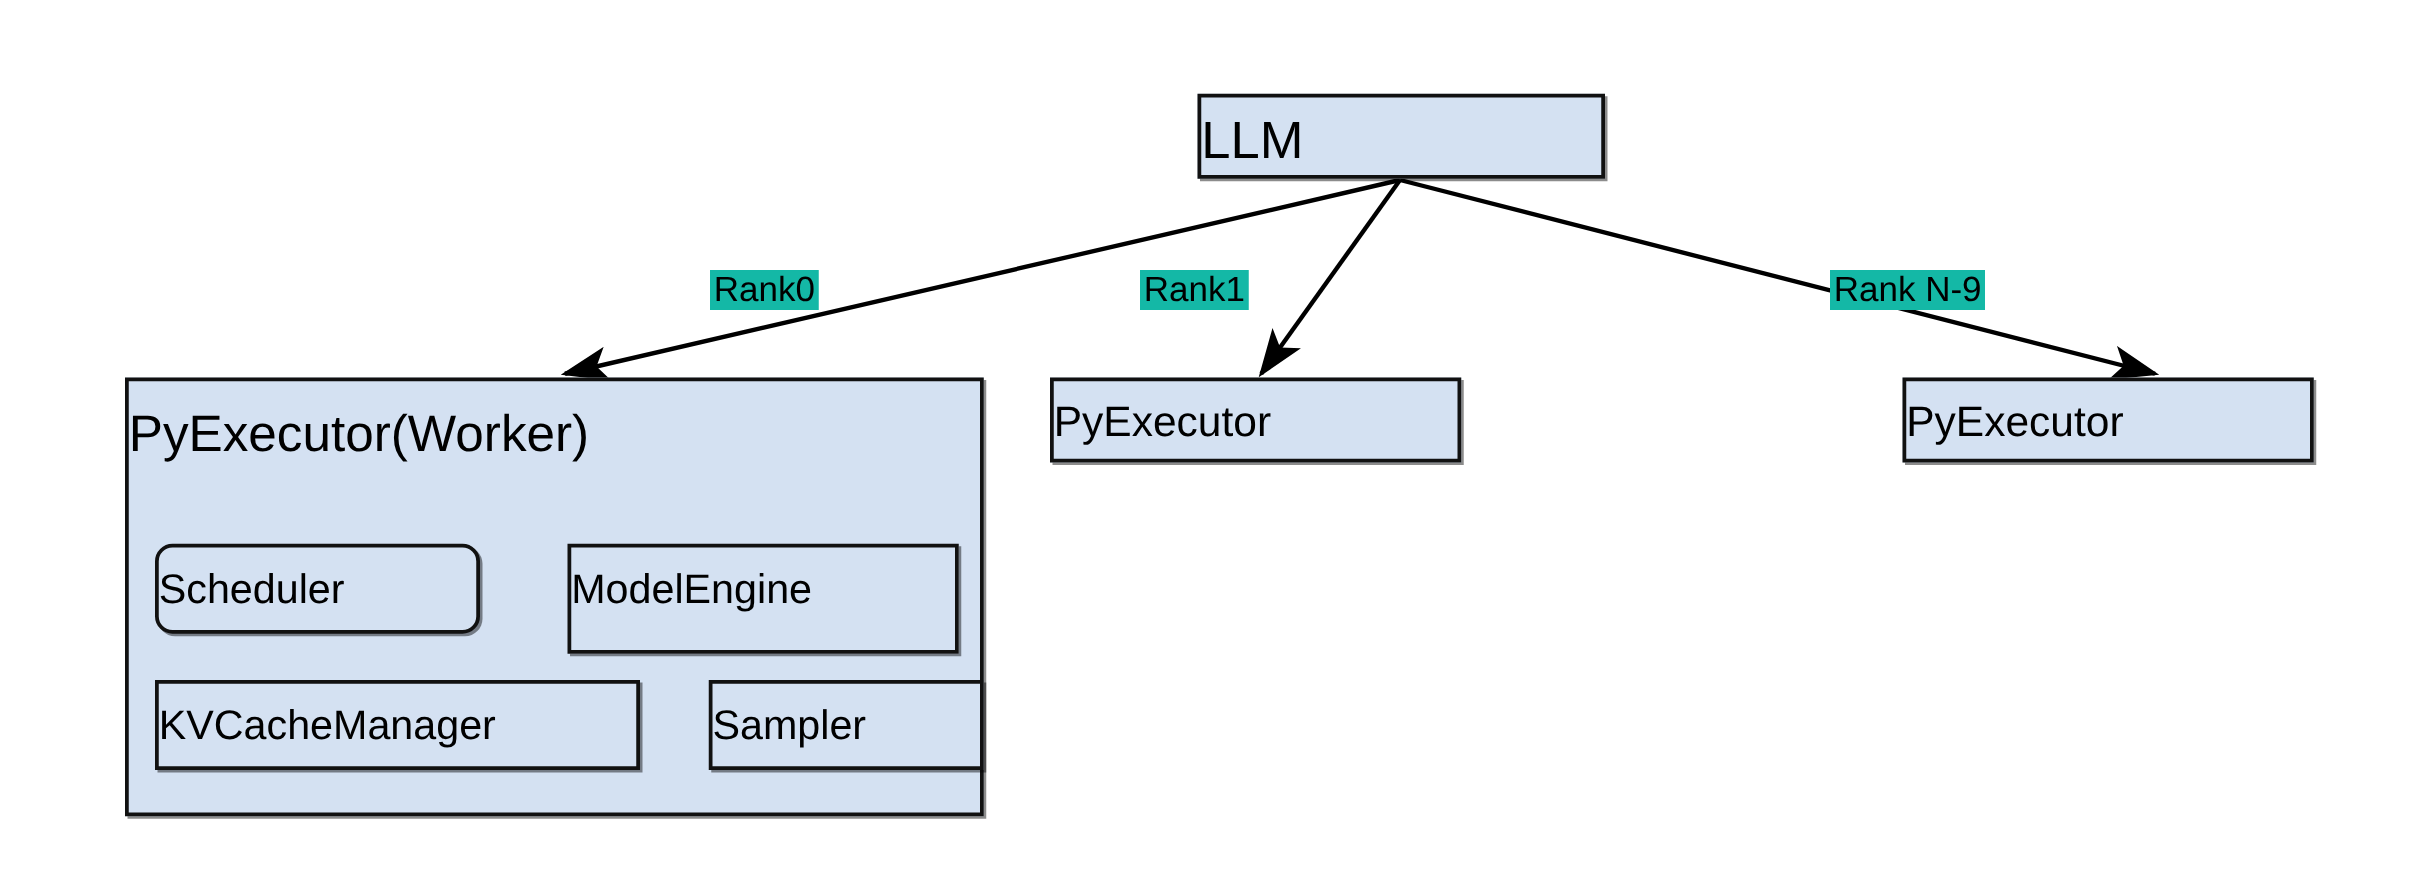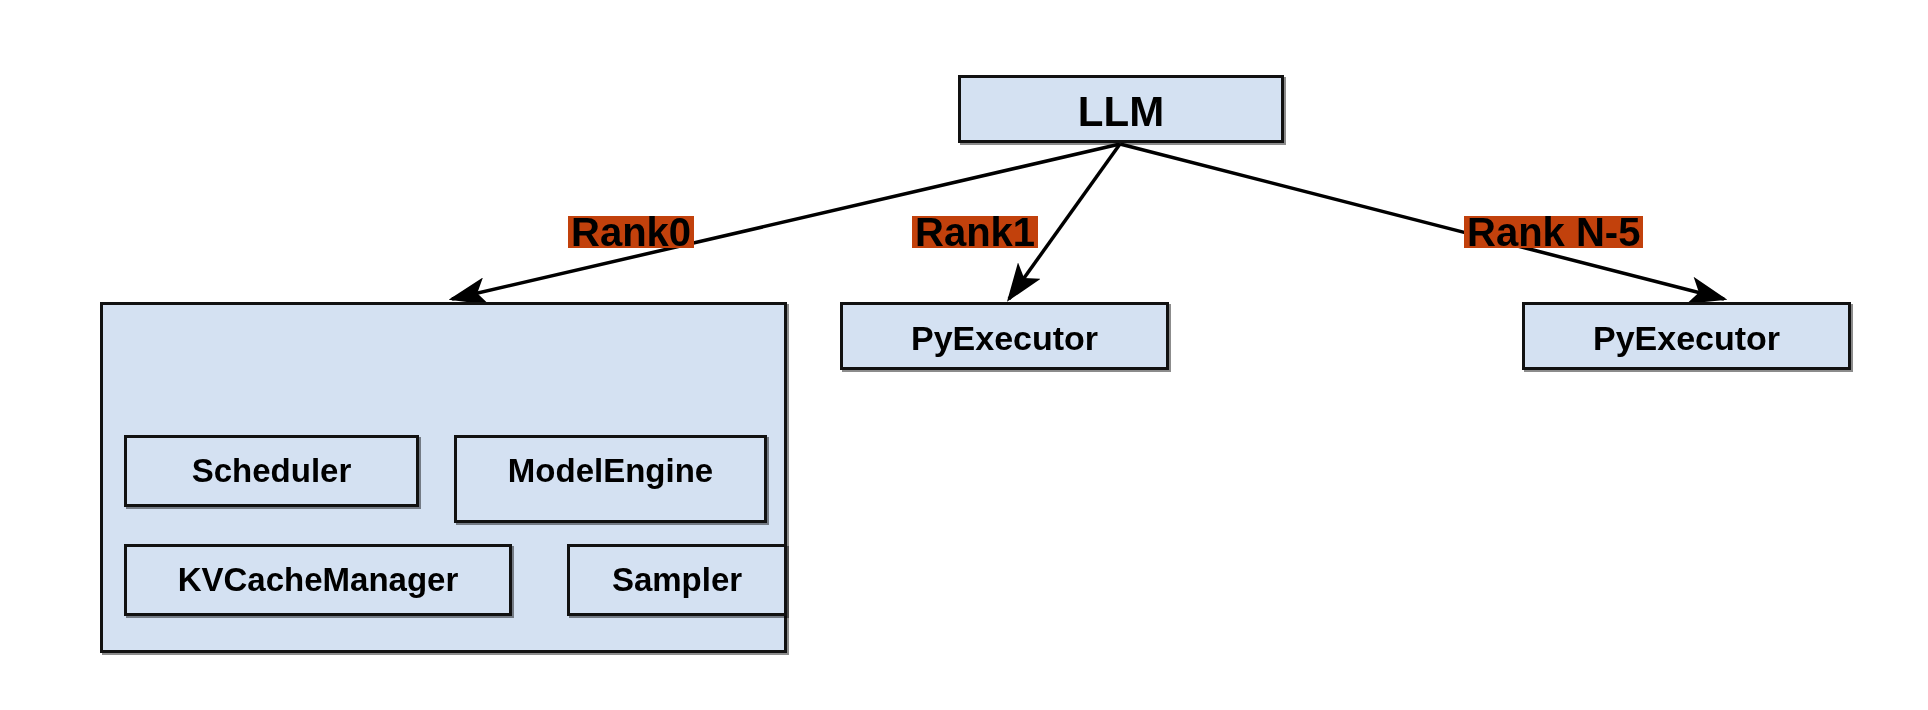--- a/index.html
+++ b/index.html
@@ -21,24 +21,23 @@
     position: absolute;
     box-sizing: border-box;
     background: #d4e1f2;
     border: 3px solid #111111;
     box-shadow: 2px 2px 0 rgba(0,0,0,0.45);
   }
   .node-label {
     position: absolute;
     left: 0;
     right: 0;
-    text-align: center;
     color: #000000;
     white-space: nowrap;
-    font-weight: 700;
+    font-weight: 400;
     letter-spacing: 0px;
   }
   
   #llm-node {
     left: 958px;
     top: 75px;
     width: 326px;
     height: 68px;
   }
   #llm-node .node-label {
@@ -64,21 +63,21 @@
     box-sizing: border-box;
     background: #d4e1f2;
     border: 3px solid #111111;
     box-shadow: 2px 2px 0 rgba(0,0,0,0.45);
   }
   .subnode .node-label {
     top: 15px;
     font-size: 33px;
     line-height: 36px;
   }
-  #sub-scheduler   { left: 21px;  top: 130px; width: 295px; height: 72px; }
+  #sub-scheduler   { left: 21px;  top: 130px; width: 260px; height: 72px; border-radius: 14px; }
   #sub-modelengine { left: 351px; top: 130px; width: 313px; height: 88px; }
   #sub-kvcache     { left: 21px;  top: 239px; width: 388px; height: 72px; padding-left: 48px; }
   #sub-sampler     { left: 464px; top: 239px; width: 220px; height: 72px; }
   
   #exec-rank1 {
     left: 840px;
     top: 302px;
     width: 329px;
     height: 68px;
   }
@@ -98,26 +97,25 @@
     position: absolute;
     left: 0;
     top: 0;
     width: 1928px;
     height: 710px;
     pointer-events: none;
   }
   .edge-label {
     position: absolute;
     color: #000000;
-    font-size: 40px;
+    font-size: 28px;
     line-height: 32px;
     white-space: nowrap;
-    background: #c2410c;
+    background: #14b8a6;
     padding: 0 3px;
-    font-weight: bold;
   }
   #edge-label-rank0  { left: 568px;  top: 216px; }
   #edge-label-rank1  { left: 912px;  top: 216px; }
   #edge-label-rankn1 { left: 1464px; top: 216px; }
 </style>
 </head>
 <body>
 
 <div id="canvas">
 
@@ -130,20 +128,21 @@
     <line x1="1120" y1="144" x2="452" y2="299" stroke="#000000" stroke-width="3.5" marker-end="url(#arrowhead)"></line>
     <line x1="1120" y1="144" x2="1009" y2="299" stroke="#000000" stroke-width="3.5" marker-end="url(#arrowhead)"></line>
     <line x1="1120" y1="144" x2="1724" y2="299" stroke="#000000" stroke-width="3.5" marker-end="url(#arrowhead)"></line>
   </svg>
 
   <div class="node" id="llm-node">
     <span class="node-label">LLM</span>
   </div>
 
   <div class="node" id="worker-node">
+    <span class="node-label">PyExecutor(Worker)</span>
 
     <div class="subnode" id="sub-scheduler">
       <span class="node-label">Scheduler</span>
     </div>
 
     <div class="subnode" id="sub-modelengine">
       <span class="node-label">ModelEngine</span>
     </div>
 
     <div class="subnode" id="sub-kvcache">
@@ -158,15 +157,15 @@
   <div class="node" id="exec-rank1">
     <span class="node-label">PyExecutor</span>
   </div>
 
   <div class="node" id="exec-rankn">
     <span class="node-label">PyExecutor</span>
   </div>
 
   <span class="edge-label" id="edge-label-rank0">Rank0</span>
   <span class="edge-label" id="edge-label-rank1">Rank1</span>
-  <span class="edge-label" id="edge-label-rankn1">Rank N-5</span>
+  <span class="edge-label" id="edge-label-rankn1">Rank N-9</span>
 
 </div>
 
 </body></html>

